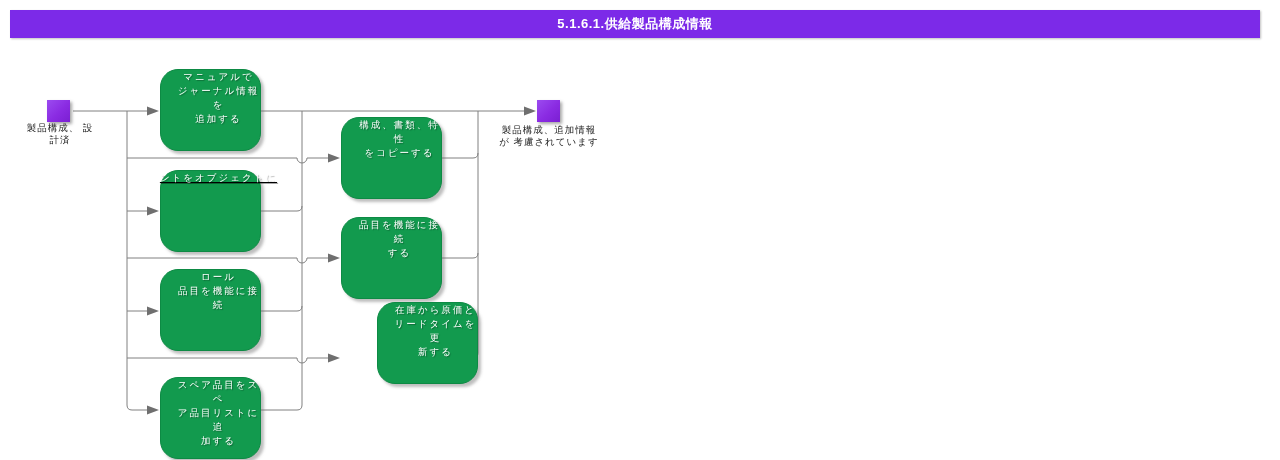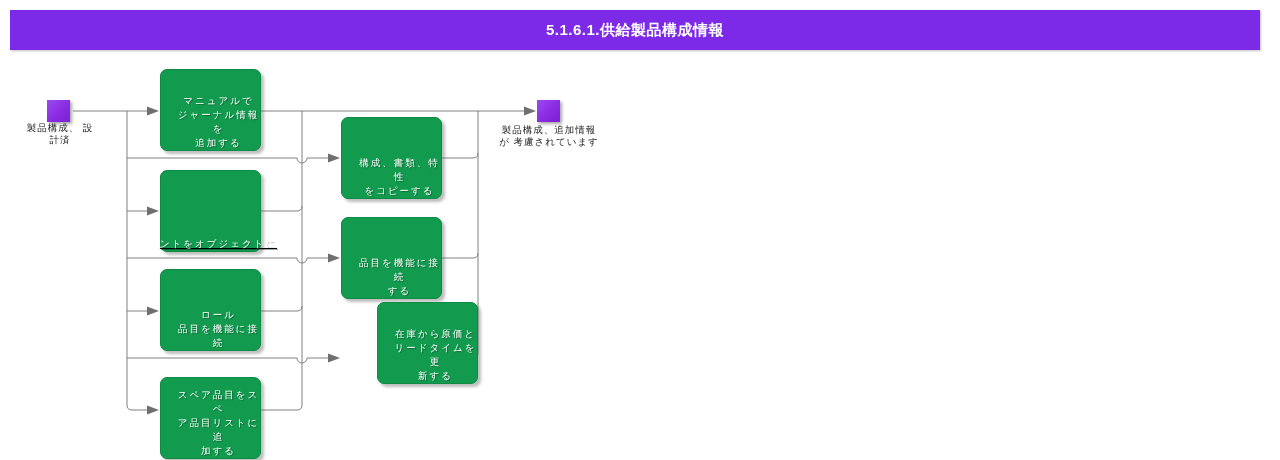--- a/index.html
+++ b/index.html
@@ -10,50 +10,50 @@
     --line-gray:#808080;
     --arrow-gray:#6F6F6F;
     --label-ink:#1A1A1A;
   }
   html,body{margin:0;padding:0;background:#FFFFFF;}
   .canvas{
     position:relative;width:1280px;height:460px;background:#FFFFFF;
     font-family:"Liberation Sans","DejaVu Sans",sans-serif;overflow:hidden;
   }
   .title-bar{
-    position:absolute;left:10px;top:10px;width:1250px;height:40px;
+    position:absolute;left:10px;top:10px;width:1250px;height:28px;
     background:var(--header-bg);color:#FFFFFF;
     display:flex;align-items:center;justify-content:center;
-    font-size:15px;font-weight:bold;letter-spacing:0.5px;
+    font-size:13px;font-weight:bold;letter-spacing:0.5px;
     box-shadow:1px 1px 2px rgba(0,0,0,0.25);
   }
   .connector-layer{position:absolute;left:0;top:0;}
   .task{
-    position:absolute;width:101px;height:82px;border-radius:7px;
+    position:absolute;width:101px;height:82px;border-radius:18px;
     background:var(--task-fill);border:1px solid var(--task-border);
     box-shadow:3px 3px 3px rgba(110,110,110,0.45);
-    display:flex;align-items:flex-end;justify-content:center;
+    display:flex;align-items:flex-start;justify-content:center;
     box-sizing:border-box;
     padding-left:16px;
   }
   .task-label{
     color:#FFFFFF;font-family:"Liberation Serif","DejaVu Serif",serif;
     font-size:9.5px;line-height:14px;letter-spacing:2px;
     text-align:center;white-space:pre-line;
     text-shadow:1px 1px 1px rgba(0,0,0,0.35);
   }
   .task-label.nowrap{white-space:nowrap;}
   .node-square{
     position:absolute;width:23px;height:22px;
     background:linear-gradient(135deg,#9B4BF0 0%,var(--node-fill) 55%,#7A1FD2 100%);
     box-shadow:2px 2px 3px rgba(0,0,0,0.35);
   }
   .node-label{
     position:absolute;color:var(--label-ink);
-    font-family:Liberation Sans, sans-serif;
+    font-family:Liberation Serif, serif;
     font-size:9.5px;line-height:12px;letter-spacing:1px;
     text-align:center;white-space:pre-line;
   }
 </style>
 </head>
 <body>
 
 <div class="canvas">
 
   <div class="title-bar">

